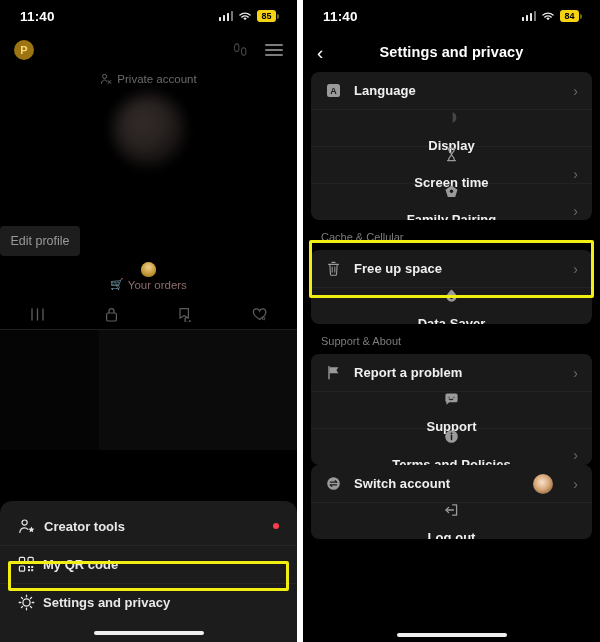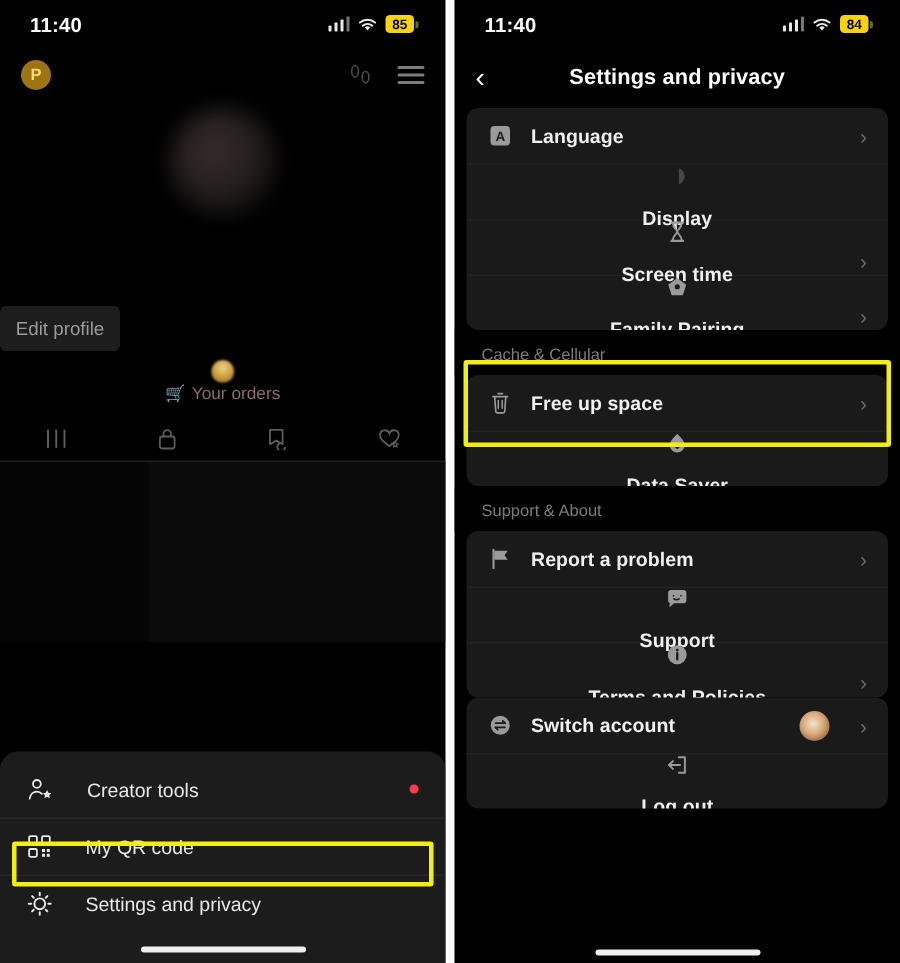--- a/index.html
+++ b/index.html
@@ -86,23 +86,24 @@
   .grid-blank .cell { width: 33.33%; background: #050505; }
   .grid-blank .cell.dim { background: #0b0b0b; }
 
   
   .sheet {
     position: absolute; left: 0; right: 0; bottom: 0;
     background: #1c1c1c; border-radius: 12px 12px 0 0;
     padding: 6px 0 0 0;
   }
   .sheet-item {
-    display: flex; align-items: center; gap: 22px;
+    display: flex; align-items: center; gap: 8px;
     height: 38px; padding: 0 18px; color: #e8e8e8; font-size: 13px;
     position: relative;
+    font-weight: bold;
   }
   .sheet-item + .sheet-item { border-top: 1px solid #262626; }
   .reddot { width: 6px; height: 6px; border-radius: 50%; background: #ff3b4e; margin-left: auto; }
   .home-ind { width: 110px; height: 4px; background: #efefef; border-radius: 2px; margin: 10px auto 7px; }
 
   .hl-settings {
     position: absolute; left: 8px; top: 561px; width: 281px; height: 30px;
     border: 3px solid #f2ee12; border-radius: 2px; pointer-events: none; z-index: 30;
   }
 
@@ -177,20 +178,28 @@
           <ellipse cx="12.4" cy="10" rx="2.4" ry="4" stroke="#8a8a8a" stroke-width="1.1" fill="none"></ellipse>
         </svg>
         <div class="ic-burger">
             <span></span>
             <span></span>
             <span></span>
           </div>
       </div>
     </div>
 
+    <div class="private-row">
+      <svg width="12" height="12" viewBox="0 0 12 12">
+        <circle cx="4.6" cy="3.4" r="2" stroke="#6c6c6c" stroke-width="1" fill="none"></circle>
+        <path d="M1.4 10.4c.3-2.2 1.7-3.4 3.2-3.4 1 0 1.9.5 2.5 1.4" stroke="#6c6c6c" stroke-width="1" fill="none" stroke-linecap="round"></path>
+        <path d="M8.2 7.6l2.6 2.8M10.8 7.6l-2.6 2.8" stroke="#6c6c6c" stroke-width="1" stroke-linecap="round"></path>
+      </svg>
+      <span>Private account</span>
+    </div>
 
     <div class="avatar-wrap">
       <div class="avatar-blur"></div>
     </div>
     <div class="name-redact"></div>
 
     <div class="btn-row">
       <div class="pbtn">Edit profile</div>
     </div>
 

